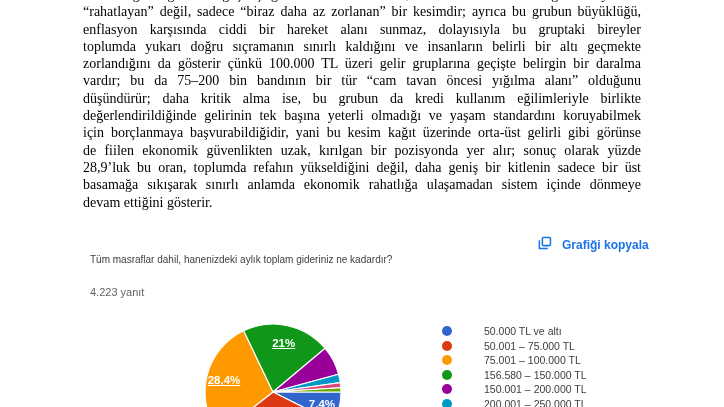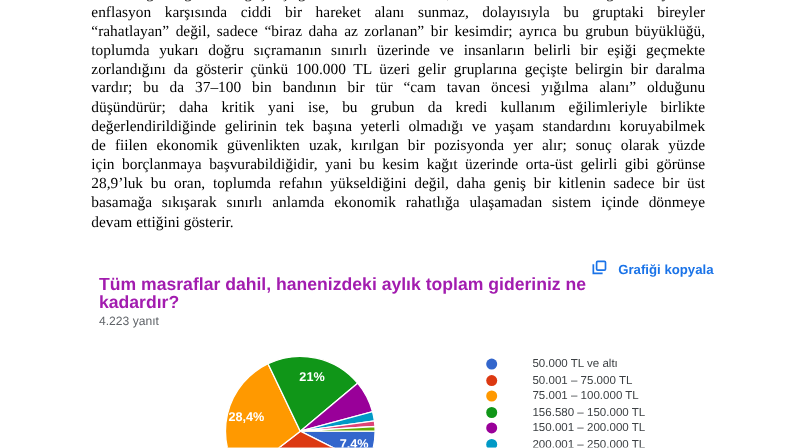--- a/index.html
+++ b/index.html
@@ -8,49 +8,49 @@
   
   .doc{position:absolute;left:83px;top:-14px;width:558px;
        font-family:"Liberation Serif",serif;font-size:14px;line-height:17.3px;color:#000;}
   .doc .jline{text-align:justify;text-align-last:justify;white-space:normal;}
   .doc .jline.last{text-align:left;text-align-last:left;}
   
   .copy-btn{position:absolute;left:536px;top:235px;display:flex;align-items:flex-end;gap:9px;
             color:#1a73e8;font-size:12px;font-weight:bold;cursor:pointer;}
   .copy-btn svg{display:block;}
   
-  .q-title{position:absolute;left:90px;top:252px;width:470px;font-size:16px;
-           font-weight:bold;color:#a21caf;line-height:16px;}
+  .q-title{position:absolute;left:90px;top:252px;width:470px;font-size:10px;
+           font-weight:normal;color:#404040;line-height:16px;}
   .responses{position:absolute;left:90px;top:286px;font-size:11px;color:#5f6368;}
   
   .pie-svg{position:absolute;left:203px;top:322px;}
   .pie-label{position:absolute;transform:translate(-50%,-50%);color:#fff;
-             font-size:11.5px;font-weight:bold;white-space:nowrap;}
+             font-size:11.5px;font-weight:bold;white-space:nowrap;text-decoration:underline;}
   
   .legend{position:absolute;left:442px;top:324px;}
   .legend-item{display:flex;align-items:center;height:14.5px;}
   .legend-dot{width:10px;height:10px;border-radius:50%;margin-right:8px;flex:0 0 auto;}
   .legend-label{font-size:10.5px;color:#3c4043;white-space:nowrap;padding-left:24px;}
 </style>
 </head>
 <body>
 
 <div class="page">
 
   <div class="doc" id="doc">
       <div class="jline">bir üst gelir grubuna geçmiş görünse de bu durum, hanelerin satın alma gücünü yüksek</div>
+      <div class="jline">“rahatlayan” değil, sadece “biraz daha az zorlanan” bir kesimdir; ayrıca bu grubun büyüklüğü,</div>
       <div class="jline">enflasyon karşısında ciddi bir hareket alanı sunmaz, dolayısıyla bu gruptaki bireyler</div>
-      <div class="jline">“rahatlayan” değil, sadece “biraz daha az zorlanan” bir kesimdir; ayrıca bu grubun büyüklüğü,</div>
-      <div class="jline">toplumda yukarı doğru sıçramanın sınırlı üzerinde ve insanların belirli bir eşiği geçmekte</div>
+      <div class="jline">toplumda yukarı doğru sıçramanın sınırlı kaldığını ve insanların belirli bir altı geçmekte</div>
       <div class="jline">zorlandığını da gösterir çünkü 100.000 TL üzeri gelir gruplarına geçişte belirgin bir daralma</div>
-      <div class="jline">vardır; bu da 37–100 bin bandının bir tür “cam tavan öncesi yığılma alanı” olduğunu</div>
-      <div class="jline">düşündürür; daha kritik yani ise, bu grubun da kredi kullanım eğilimleriyle birlikte</div>
+      <div class="jline">vardır; bu da 75–200 bin bandının bir tür “cam tavan öncesi yığılma alanı” olduğunu</div>
+      <div class="jline">düşündürür; daha kritik alma ise, bu grubun da kredi kullanım eğilimleriyle birlikte</div>
       <div class="jline">değerlendirildiğinde gelirinin tek başına yeterli olmadığı ve yaşam standardını koruyabilmek</div>
+      <div class="jline">için borçlanmaya başvurabildiğidir, yani bu kesim kağıt üzerinde orta-üst gelirli gibi görünse</div>
       <div class="jline">de fiilen ekonomik güvenlikten uzak, kırılgan bir pozisyonda yer alır; sonuç olarak yüzde</div>
-      <div class="jline">için borçlanmaya başvurabildiğidir, yani bu kesim kağıt üzerinde orta-üst gelirli gibi görünse</div>
       <div class="jline">28,9’luk bu oran, toplumda refahın yükseldiğini değil, daha geniş bir kitlenin sadece bir üst</div>
       <div class="jline">basamağa sıkışarak sınırlı anlamda ekonomik rahatlığa ulaşamadan sistem içinde dönmeye</div>
       <div class="jline last">devam ettiğini gösterir.</div>
     </div>
 
   <div class="copy-btn">
     <span>
       <svg width="17" height="17" viewBox="0 0 20 20" fill="none" stroke="#1a73e8" stroke-width="1.8">
         <path d="M4 7 v9 h9" stroke-linecap="square"></path>
         <rect x="7.5" y="3" width="9.5" height="9.5" rx="1.2"></rect>

